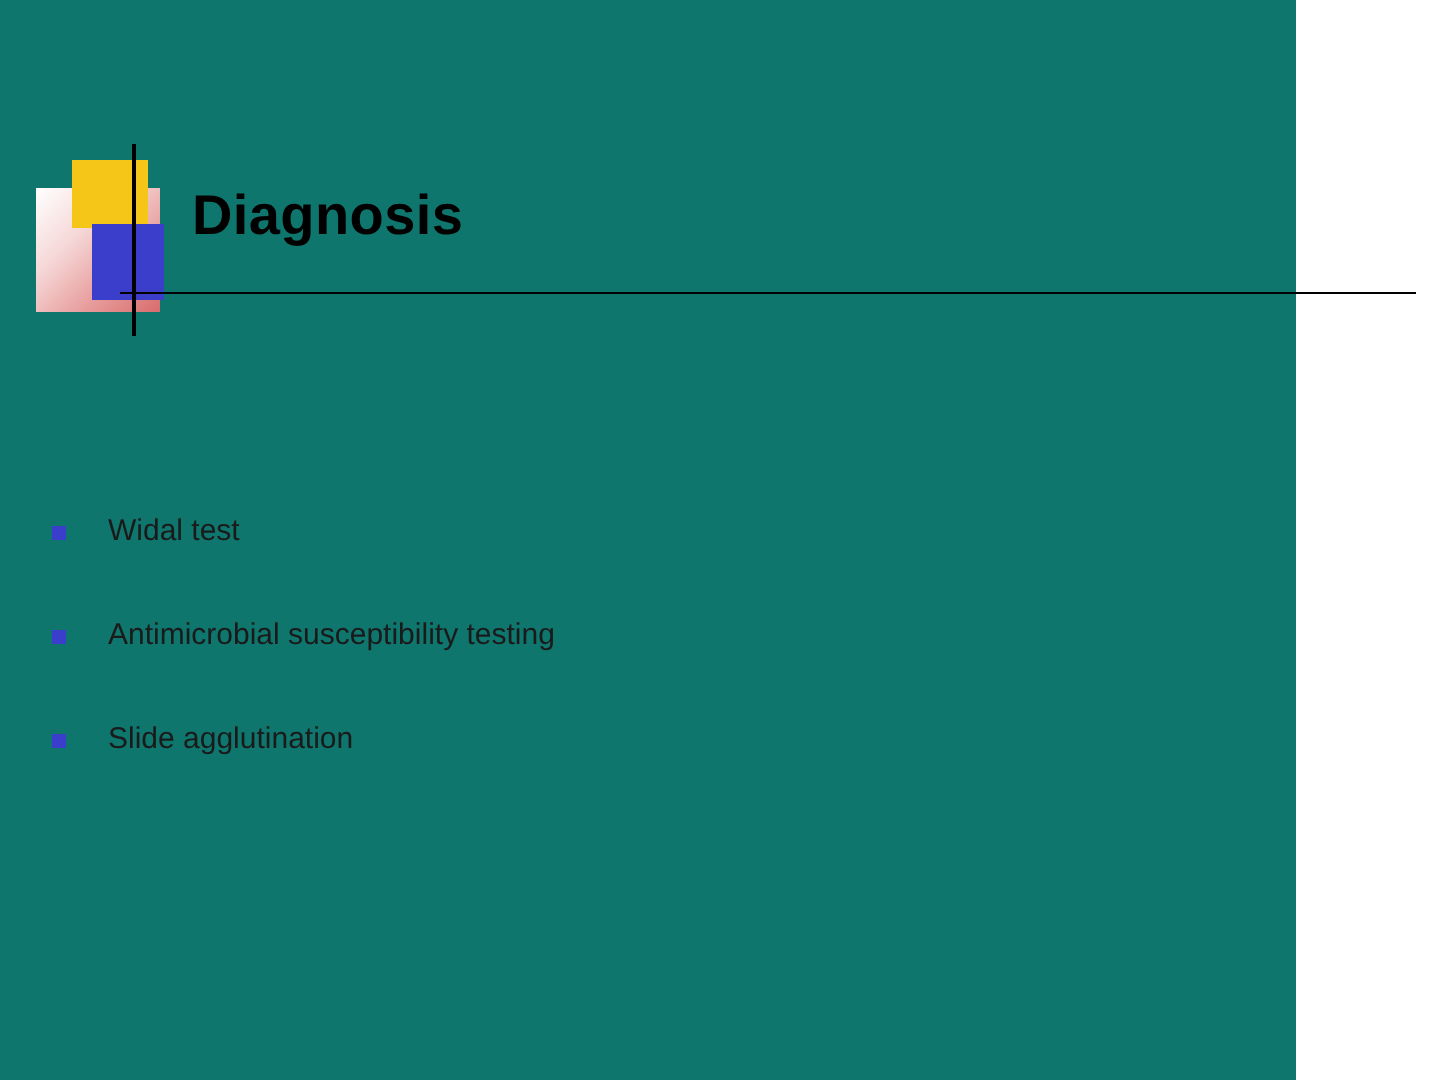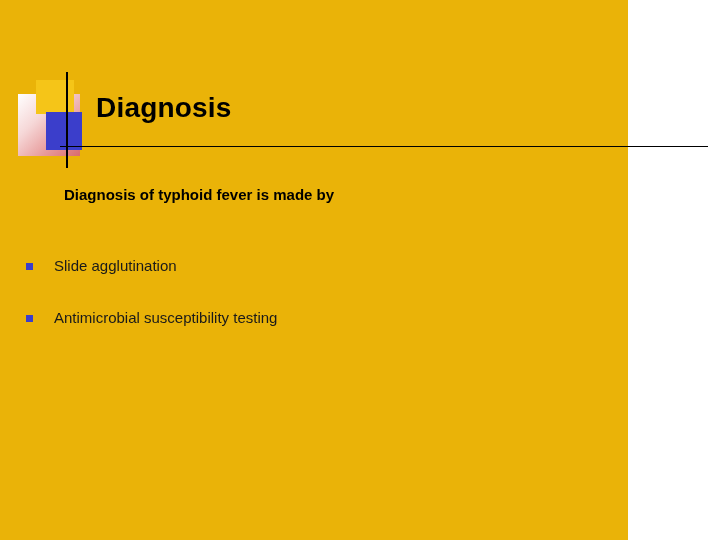--- a/index.html
+++ b/index.html
@@ -8,24 +8,23 @@
   }
   body {
     width: 720px;
     height: 540px;
     background: #ffffff;
     font-family: "Liberation Sans", sans-serif;
     overflow: hidden;
   }
   .slide {
     position: relative;
-    width: 596px;
+    width: 648px;
     height: 540px;
-    background: #eab308;
-    padding-left: 32px;
+    background: #0f766e;
   }
 
   
   .logo-cluster {
     position: absolute;
     left: 18px;
     top: 72px;
     width: 96px;
     height: 96px;
   }
@@ -129,26 +128,29 @@
   <div class="logo-cluster">
     <div class="logo-gradient"></div>
     <div class="logo-yellow"></div>
     <div class="logo-blue"></div>
     <div class="logo-vline"></div>
   </div>
 
   <div class="title">Diagnosis</div>
   <div class="title-rule"></div>
 
-  <div class="subheading">Diagnosis of typhoid fever is made by</div>
 
   <ul class="bullet-list">
     <li class="bullet-item">
       <span class="bullet-marker"></span>
-      <span class="bullet-text">Slide agglutination</span>
+      <span class="bullet-text">Widal test</span>
     </li>
     <li class="bullet-item">
       <span class="bullet-marker"></span>
       <span class="bullet-text">Antimicrobial susceptibility testing</span>
+    </li>
+    <li class="bullet-item">
+      <span class="bullet-marker"></span>
+      <span class="bullet-text">Slide agglutination</span>
     </li>
   </ul>
 
 </div>
 
 </body></html>

